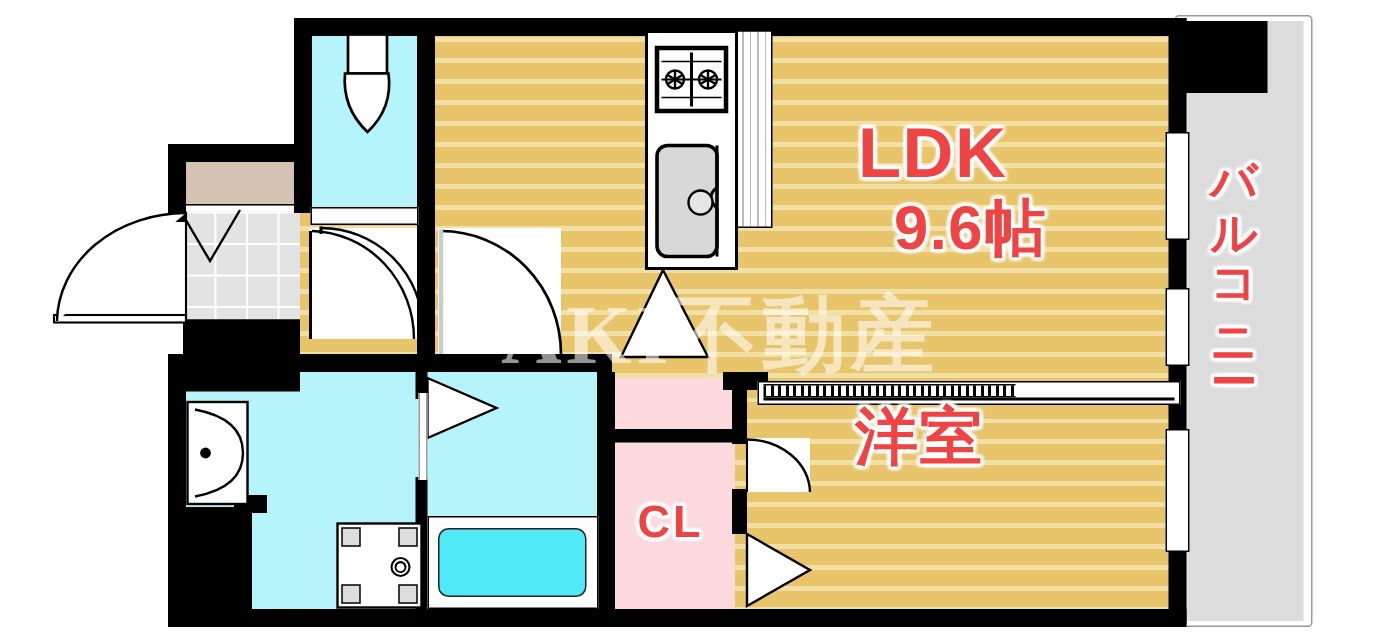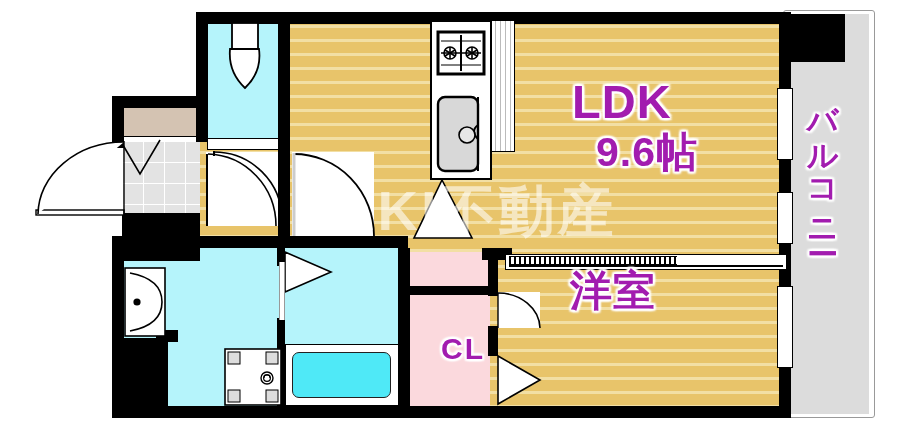--- a/index.html
+++ b/index.html
@@ -41,21 +41,21 @@
   .tilegrid {
     background-image:
       linear-gradient(to right, #ffffff 1px, transparent 1px),
       linear-gradient(to bottom, #ffffff 1px, transparent 1px);
     background-size: 21px 21px;
     background-color: #e3e3e3;
   }
 
   
   .label {
-    color: #a21caf;
+    color: #ef4444;
     font-weight: bold;
     letter-spacing: 1px;
     text-shadow:
       2px 0 2px #fff, -2px 0 2px #fff, 0 2px 2px #fff, 0 -2px 2px #fff,
       2px 2px 2px #fff, -2px -2px 2px #fff, 2px -2px 2px #fff, -2px 2px 2px #fff;
     white-space: nowrap;
     line-height: 1.04;
     text-align: center;
   }
   .label-ldk   { font-size: 47px; }
@@ -106,21 +106,21 @@
   <div class="abs thin" style="left:783px; top:10px; width:92px; height:408px; border-color:#999; border-radius:3px;"></div>
   <div class="abs fill-gray" style="left:789px; top:16px; width:78px; height:396px;"></div>
   <div class="abs label label-balc" style="left:806px; top:85px;">バルコニー</div>
 
   <div class="abs fill-ldk" style="left:199px; top:14px; width:588px; height:240px;"></div>
 
   <div class="abs fill-ldk" style="left:489px; top:254px; width:298px; height:160px;"></div>
 
   <div class="abs fill-pink" style="left:408px; top:252px; width:82px; height:36px;"></div>
   <div class="abs fill-pink" style="left:408px; top:294px; width:82px; height:120px;"></div>
-  <div class="abs label label-cl" style="left:425px; top:333px;margin-left:16px;">CL</div>
+  <div class="abs label label-cl" style="left:425px; top:333px;">CL</div>
 
   <div class="abs fill-water" style="left:207px; top:20px; width:72px; height:118px;"></div>
 
   <div class="abs fill-water" style="left:168px; top:248px; width:113px; height:166px;"></div>
   <div class="abs fill-water" style="left:117px; top:248px; width:60px; height:90px;"></div>
 
   <div class="abs fill-water" style="left:283px; top:248px; width:122px; height:166px;"></div>
 
   <div class="abs tilegrid" style="left:122px; top:141px; width:78px; height:72px;"></div>
   <div class="abs fill-beige thin" style="left:122px; top:105px; width:78px; height:32px;"></div>
@@ -270,20 +270,20 @@
   </svg>
 
   <svg class="abs" style="left:498px; top:356px;" width="44" height="50" viewBox="0 0 44 50">
     <polygon points="0,0 42,24 0,48" fill="#fff" stroke="#000" stroke-width="1.6"></polygon>
   </svg>
 
   <div class="abs fill-white" style="left:505px; top:254px; width:282px; height:16px; border:1px solid #000; box-sizing:border-box;"></div>
   <div class="abs accordion" style="left:509px; top:256px; width:168px; height:9px;"></div>
   <div class="abs" style="left:509px; top:265px; width:274px; height:2px; background:#000;"></div>
 
-  <div class="abs watermark" style="left:334px; top:174px;">AKI不動産</div>
+  <div class="abs watermark" style="left:334px; top:186px;font-family:Liberation Serif, serif;">AKI不動産</div>
 
   <div class="abs label label-ldk" style="left:572px; top:78px;">LDK</div>
   <div class="abs label label-size" style="left:562px; top:131px;margin-left:34px;">9.6帖</div>
 
   <div class="abs label label-room" style="left:570px; top:269px;">洋室</div>
 
 </div>
 
 </body></html>

